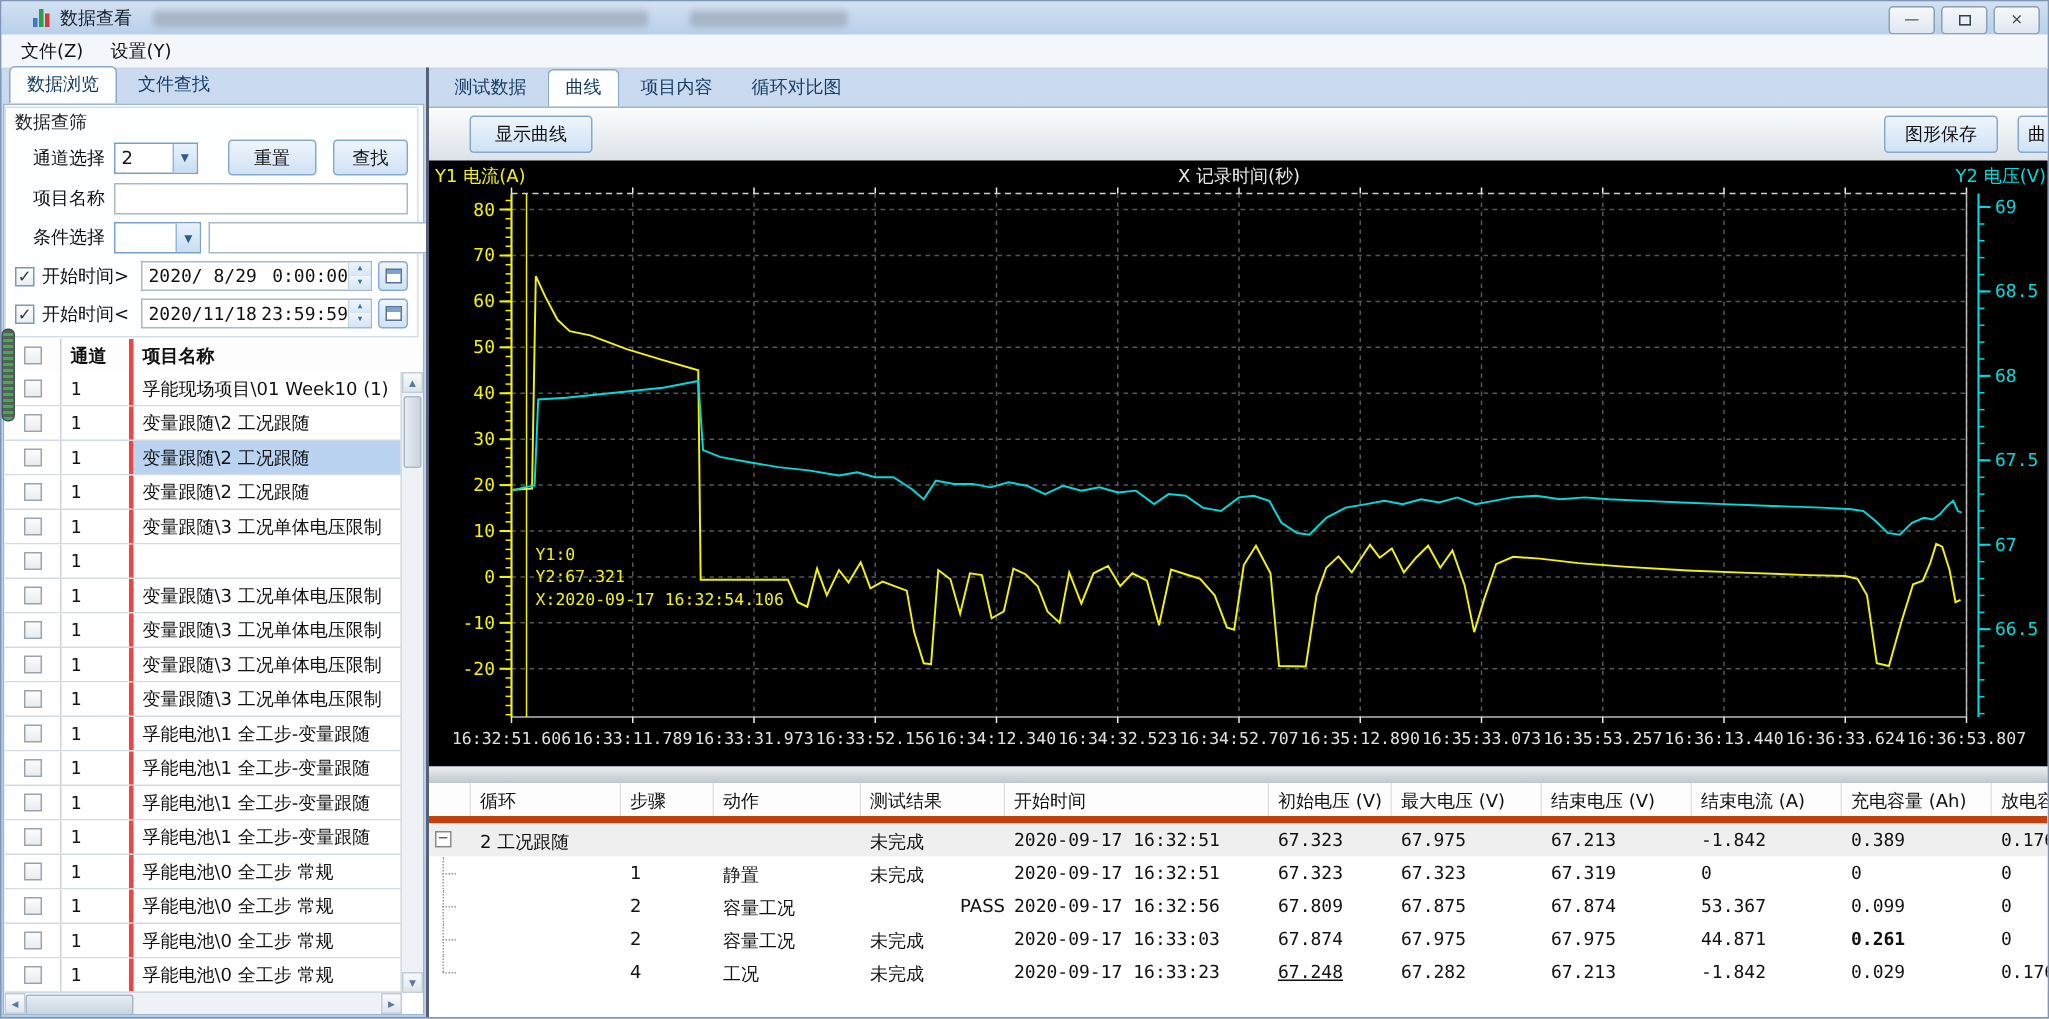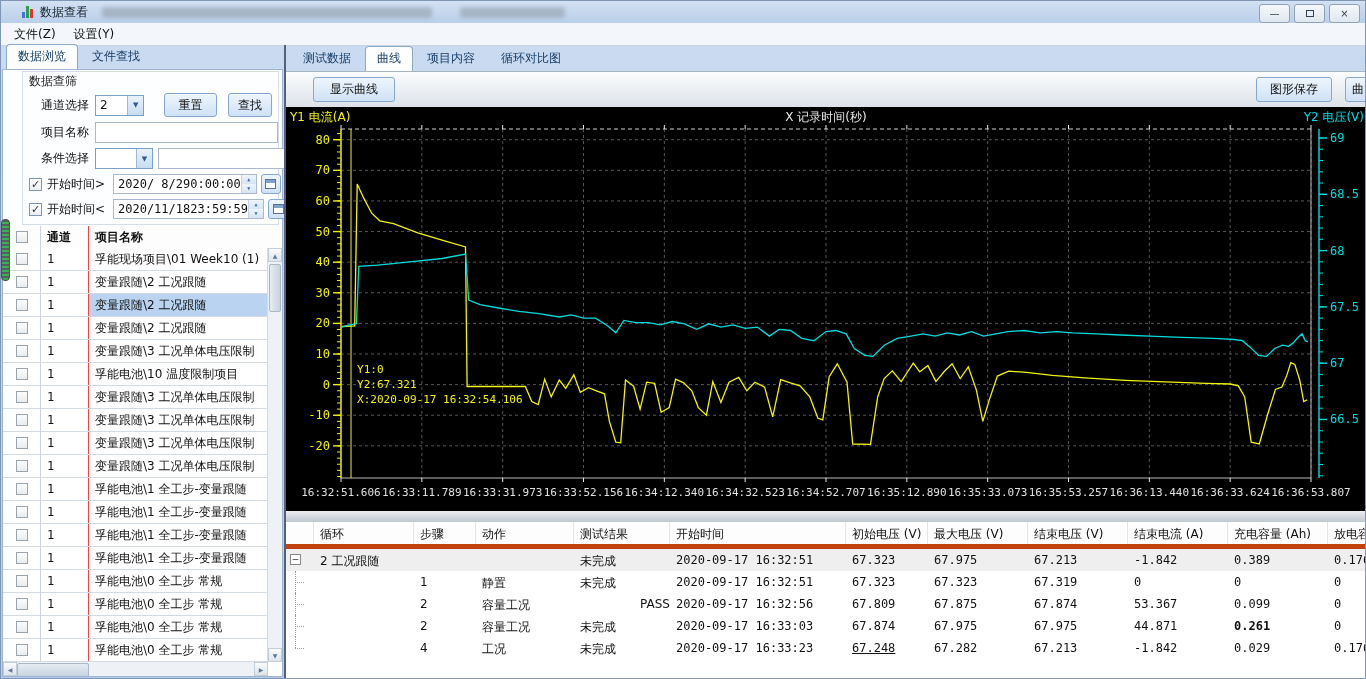--- a/index.html
+++ b/index.html
@@ -33,21 +33,21 @@
   .panel-divider{position:absolute;top:44px;left:283px;width:2px;bottom:0;background:#55607a}
   .right-panel{position:absolute;top:44px;left:285px;right:0;bottom:0}
 
   .tabs{display:flex;align-items:flex-end;padding-left:5px;gap:2px}
   .left-tabs{height:24px}
   .right-tabs{height:26px}
   .tab{padding:3px 11px 4px;color:#173d66;border:1px solid transparent;border-bottom:none;border-radius:4px 4px 0 0}
   .tab.active{background:#fdfeff;border-color:#8aa8c8;color:#12385f}
 
   .left-content{position:absolute;top:24px;left:1px;right:1px;bottom:1px;background:#fdfeff;border:1px solid #9fb6d2;box-sizing:border-box}
-  .filter-box{position:absolute;top:1px;left:19px;right:3px;height:154px;border:1px solid #d4dde8;box-sizing:border-box;padding:1px 6px}
+  .filter-box{position:absolute;top:1px;left:0;right:3px;height:154px;border:1px solid #d4dde8;box-sizing:border-box;padding:1px 6px}
   .legend{height:15px;color:#222}
   .frow{display:flex;align-items:center;margin-top:5px}
   .flabel{width:60px;text-align:right;padding-right:6px;flex:none}
   .select{height:21px;border:1px solid #7ba0c8;background:#fff;display:flex;align-items:center;box-sizing:border-box}
   .select .val{flex:1;padding:0 4px}
   .select .arrow{width:15px;height:100%;background:linear-gradient(#e9f2fb,#c7ddf3);border-left:1px solid #9ab8d8;color:#2f5a8f;font-size:7px;display:flex;align-items:center;justify-content:center}
   .btn{background:linear-gradient(#eef5fc,#cfe2f6);border:1px solid #85a8cc;border-radius:3px;color:#111;display:flex;align-items:center;justify-content:center;box-sizing:border-box}
   .tinput{height:21px;border:1px solid #a9b9c9;background:#fff;box-sizing:border-box;flex:1}
   .chk{width:13px;height:13px;border:1px solid #7a98b8;background:linear-gradient(#fff,#e9eef2);display:flex;align-items:center;justify-content:center;font-size:11px;font-weight:bold;color:#333;flex:none;box-sizing:border-box}
   .datefield{height:20px;border:1px solid #a9b9c9;background:#fff;display:flex;align-items:center;flex:1;box-sizing:border-box;padding-left:4px}
@@ -55,21 +55,21 @@
   .datefield .sp{flex:1}
   .spinner{width:14px;height:100%;display:flex;flex-direction:column;border-left:1px solid #c4d2e0;flex:none}
   .spinner span{flex:1;font-size:5px;line-height:9px;text-align:center;color:#3a6ea5;background:linear-gradient(#eef5fc,#d4e5f5)}
   .cal-btn{width:20px;height:20px;margin-left:4px;flex:none}
   .cal-ico{width:11px;height:10px;border:1px solid #5a7390;background:linear-gradient(#7fa3cc 0 3px,#fff 3px);box-sizing:border-box}
 
   
   .proj-table{position:absolute;top:156px;left:0;right:0;bottom:0;background:#fff;overflow:hidden}
   .lt-head{display:flex;height:22px;border-bottom:1px solid #aab6c4;font-weight:bold;background:#fdfdfd}
   .lt-c0{width:38px;flex:none;display:flex;align-items:center;justify-content:center;border-right:1px solid #ccd3dc;box-sizing:border-box}
-  .lt-c1{width:48px;flex:none;padding-left:6px;display:flex;align-items:center;border-right:1px solid #ef4444;box-sizing:border-box}
+  .lt-c1{width:48px;flex:none;padding-left:6px;display:flex;align-items:center;border-right:3px solid #ef4444;box-sizing:border-box}
   .lt-c2{flex:1;padding-left:6px;display:flex;align-items:center;overflow:hidden;white-space:nowrap}
   .lt-body{position:absolute;top:22px;left:0;right:14px;bottom:14px;overflow:hidden}
   .lt-row{display:flex;height:22px;border-bottom:1px solid #d4dae2;background:#fff}
   .cbx{width:12px;height:12px;border:1px solid #99a4ae;background:linear-gradient(#fcfcfc,#e9ecef);box-sizing:border-box}
   .selbg{background:#b9d3f1}
   .vscroll{position:absolute;top:22px;right:0;width:14px;bottom:14px;background:#eef2f7;border-left:1px solid #d2dae2}
   .hscroll{position:absolute;left:0;right:14px;bottom:0;height:14px;background:#eef2f7;border-top:1px solid #d2dae2;display:flex}
   .sarrow{width:14px;height:14px;display:flex;align-items:center;justify-content:center;font-size:6px;color:#5a7a9c;background:linear-gradient(#fafbfc,#dde4ea);border:1px solid #c2cdd8;box-sizing:border-box}
   .vthumb{position:absolute;left:1px;right:1px;top:16px;height:46px;background:linear-gradient(90deg,#e6ecf2,#c8d4e0);border:1px solid #a8b8c8;border-radius:2px}
   .hthumb{width:70px;height:12px;margin-top:1px;background:linear-gradient(#e6ecf2,#c8d4e0);border:1px solid #a8b8c8;border-radius:2px}
@@ -232,21 +232,20 @@
                 <span class="cbx"></span>
               </div>
               <div class="lt-c1 num">1</div>
               <div class="lt-c2">变量跟随\3 工况单体电压限制</div>
             </div>
             <div class="lt-row">
               <div class="lt-c0">
                 <span class="cbx"></span>
               </div>
               <div class="lt-c1 num">1</div>
-              <div class="lt-c2">孚能电池\10 温度限制项目</div>
             </div>
             <div class="lt-row">
               <div class="lt-c0">
                 <span class="cbx"></span>
               </div>
               <div class="lt-c1 num">1</div>
               <div class="lt-c2">变量跟随\3 工况单体电压限制</div>
             </div>
             <div class="lt-row">
               <div class="lt-c0">

